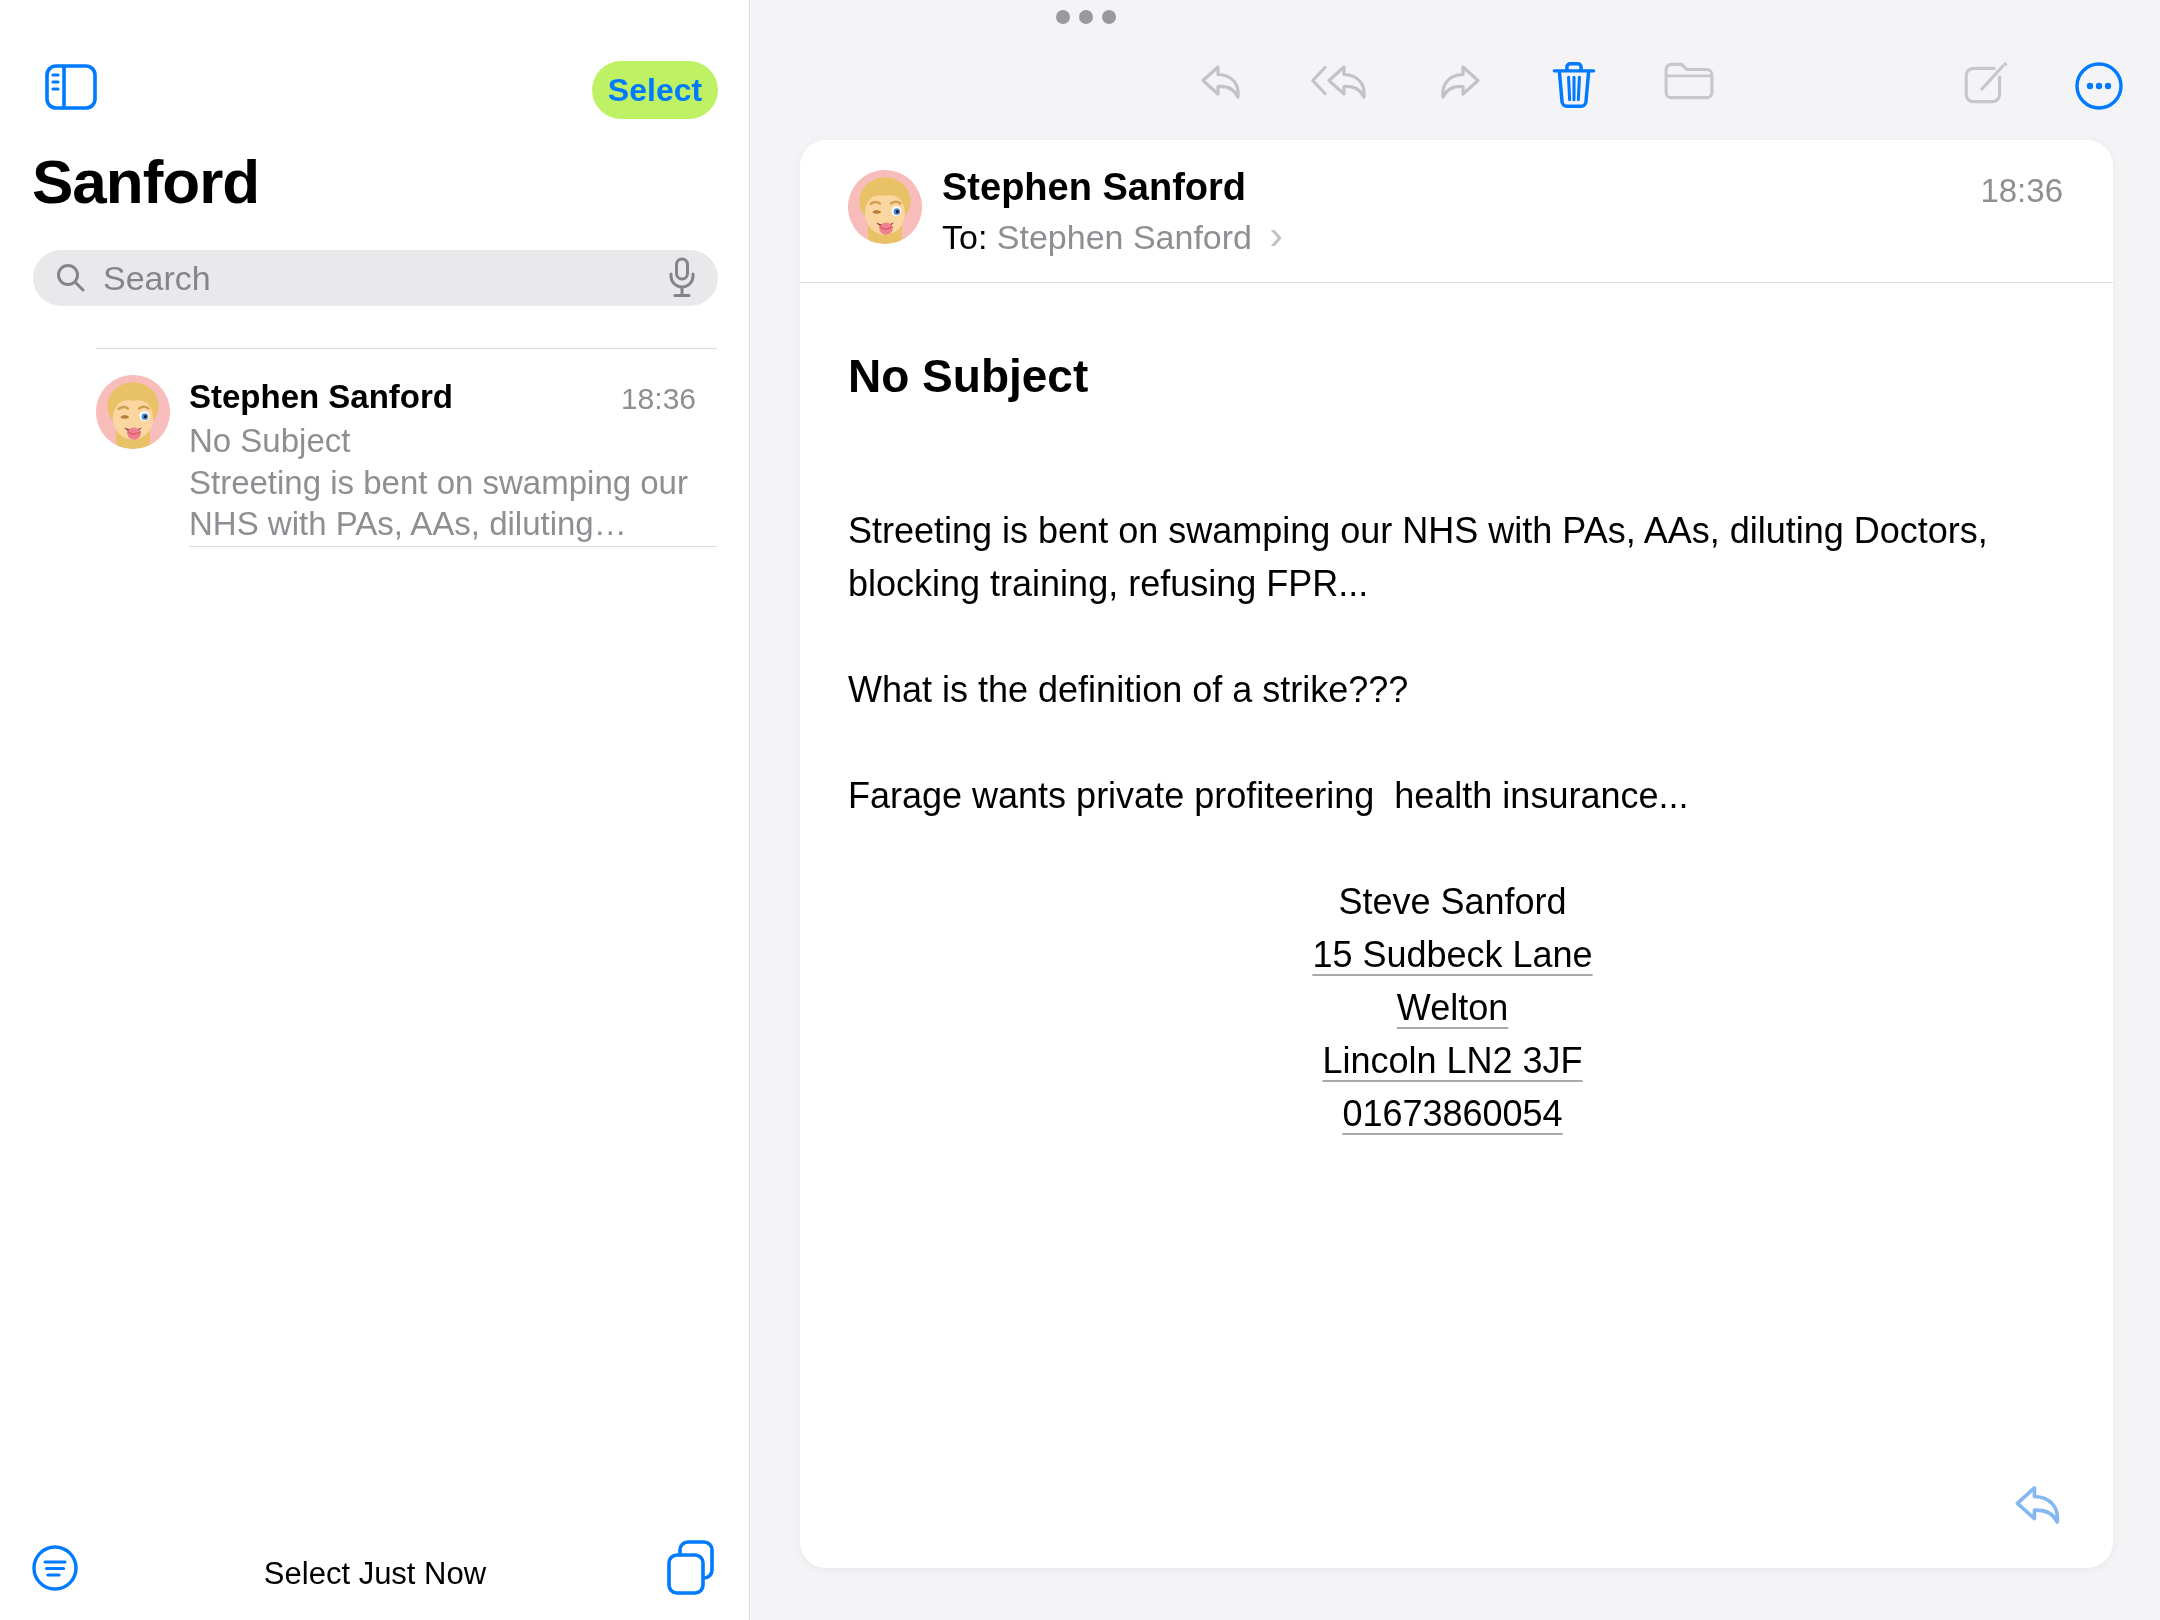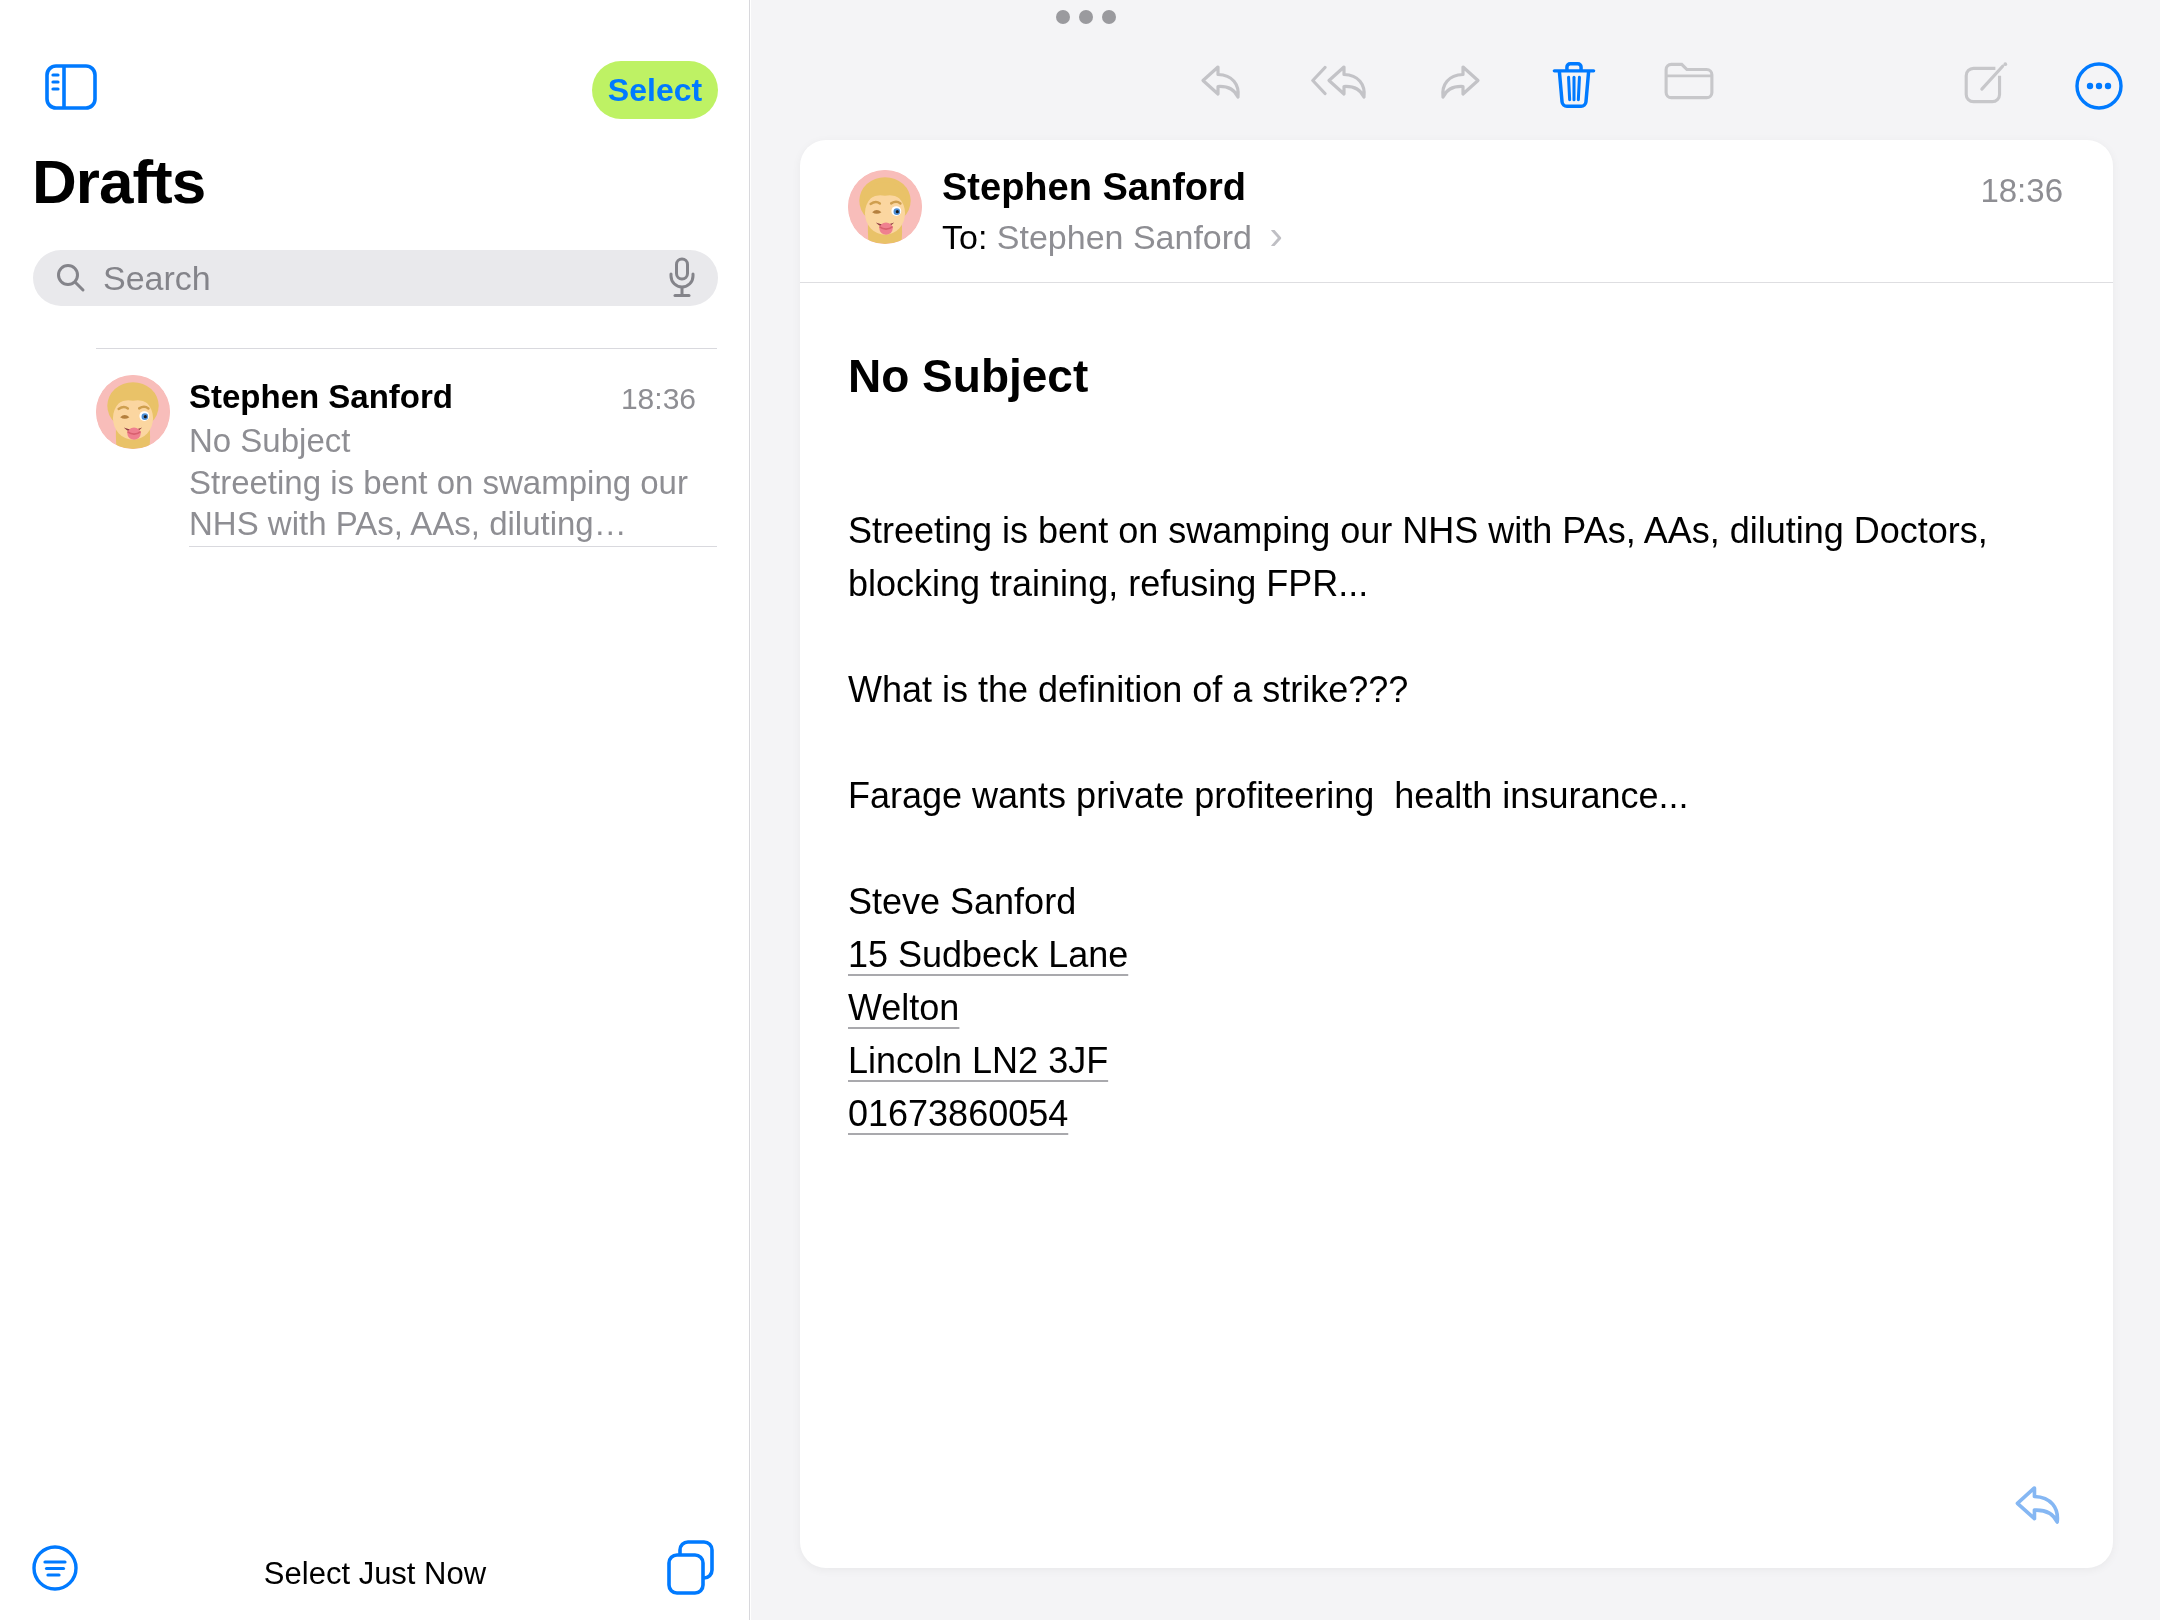--- a/index.html
+++ b/index.html
@@ -60,21 +60,21 @@
   .card-sender { position:absolute; left:142px; top:26px; font-size:38px; font-weight:700; }
   .card-toline { position:absolute; left:142px; top:78px; font-size:34px; color:#000; }
   .card-toline .recipient { color:#8e8e93; }
   .card-toline .chev { color:#bfbfc4; font-size:40px; line-height:34px; margin-left:8px; }
   .card-time { position:absolute; right:50px; top:32px; font-size:33px; color:#8e8e93; }
   .card-sep { position:absolute; left:0; right:0; top:142px; height:1px; background:#dedee1; }
 
   .card-body { position:absolute; left:48px; top:142px; right:56px; bottom:0; }
   .subject { font-size:46px; font-weight:700; margin:66px 0 100px; line-height:56px; }
   .card-body p { font-size:36px; line-height:53px; margin:0 0 53px; white-space:pre-wrap; }
-  .sig div { font-size:36px; line-height:53px; }
+  .sig div { font-size:36px; line-height:53px;text-align:center; }
   .sig .link { text-decoration:underline; text-decoration-color:#a9a9ad; text-underline-offset:7px; text-decoration-thickness:2px; }
 
   .card-reply-btn { position:absolute; right:46px; bottom:38px; width:56px; height:50px; cursor:pointer; }
 </style>
 </head>
 <body>
 
 <svg width="0" height="0" style="position:absolute">
   <defs>
     <symbol id="memoji" viewBox="0 0 72 72">
@@ -135,21 +135,21 @@
         <line x1="8" y1="11" x2="13" y2="11" stroke="#007AFF" stroke-width="3.2" stroke-linecap="round"></line>
         <line x1="8" y1="18" x2="13" y2="18" stroke="#007AFF" stroke-width="3.2" stroke-linecap="round"></line>
         <line x1="8" y1="25" x2="13" y2="25" stroke="#007AFF" stroke-width="3.2" stroke-linecap="round"></line>
       </svg>
     </div>
 
     <div class="select-btn">
       <span>Select</span>
     </div>
 
-    <h1 class="pane-title">Drafts</h1>
+    <h1 class="pane-title">Sanford</h1>
 
     <div class="search-box">
       <svg width="36" height="36" viewBox="0 0 36 36">
         <circle cx="15" cy="15" r="9.5" fill="none" stroke="#84848a" stroke-width="3"></circle>
         <line x1="22.5" y1="22.5" x2="30" y2="30" stroke="#84848a" stroke-width="3" stroke-linecap="round"></line>
       </svg>
       <span class="placeholder">Search</span>
       <svg width="32" height="42" viewBox="0 0 32 42">
         <rect x="10.5" y="2" width="11" height="20" rx="5.5" fill="none" stroke="#84848a" stroke-width="3"></rect>
         <path d="M5 17 v2 a11 11 0 0 0 22 0 v-2" fill="none" stroke="#84848a" stroke-width="3" stroke-linecap="round"></path>

